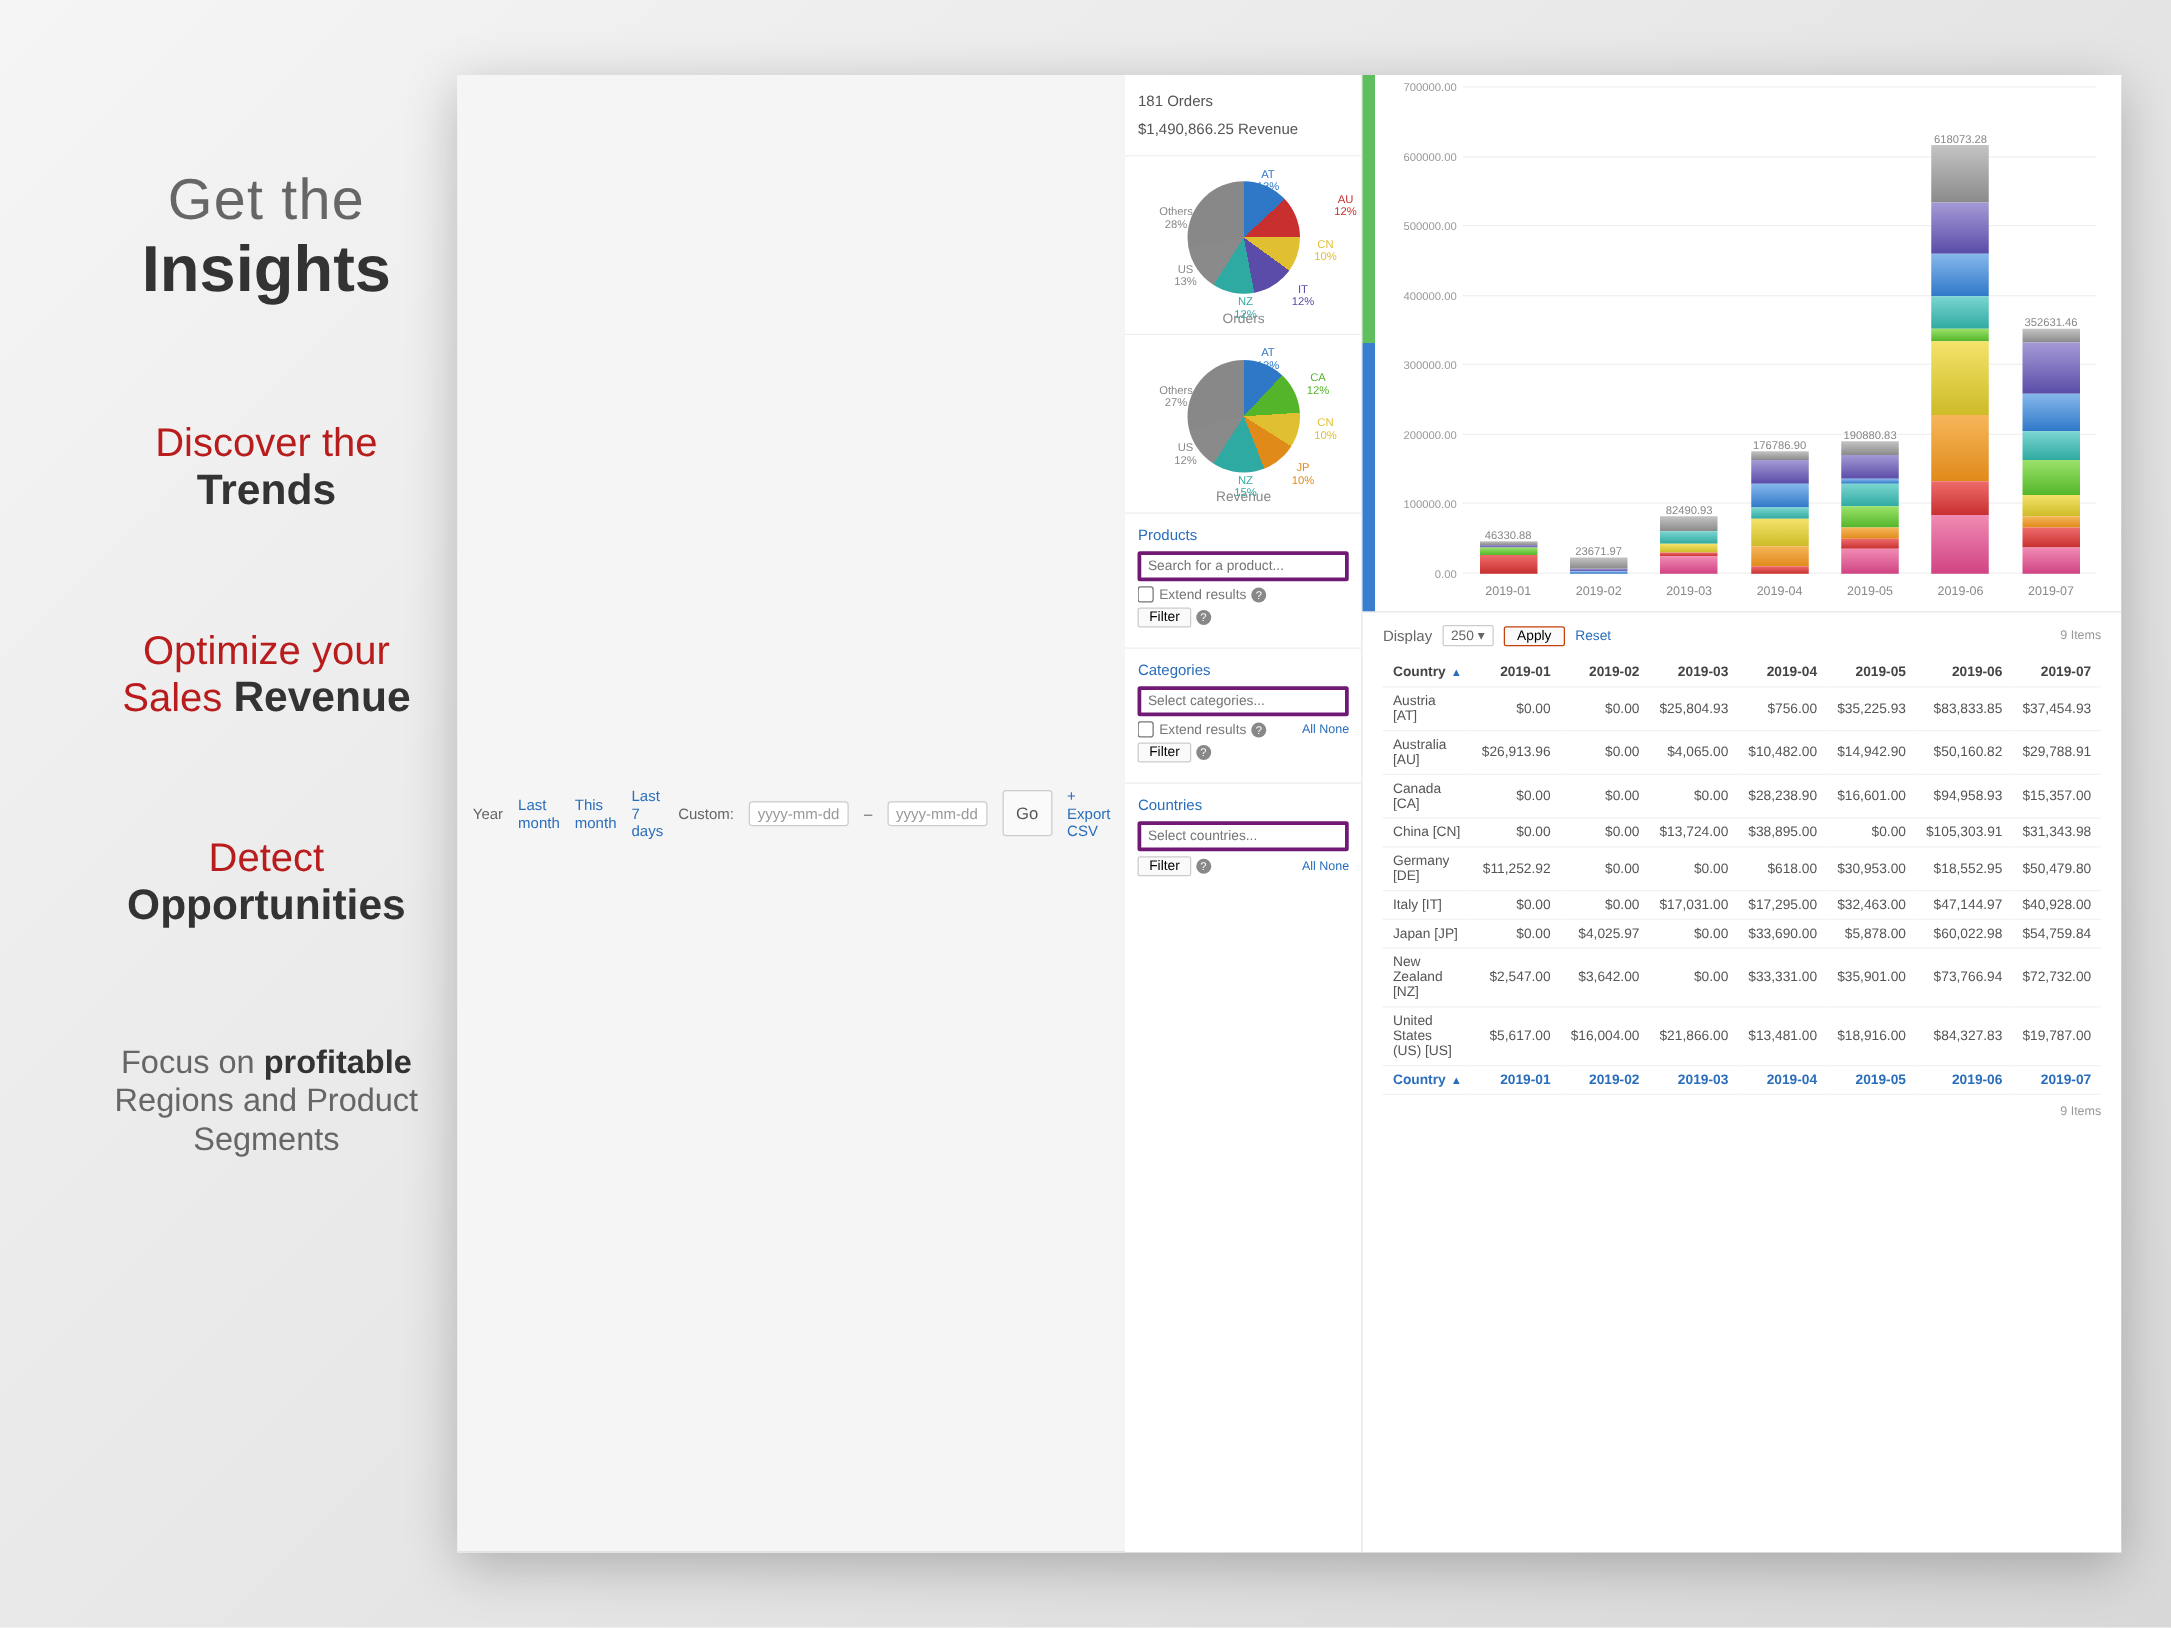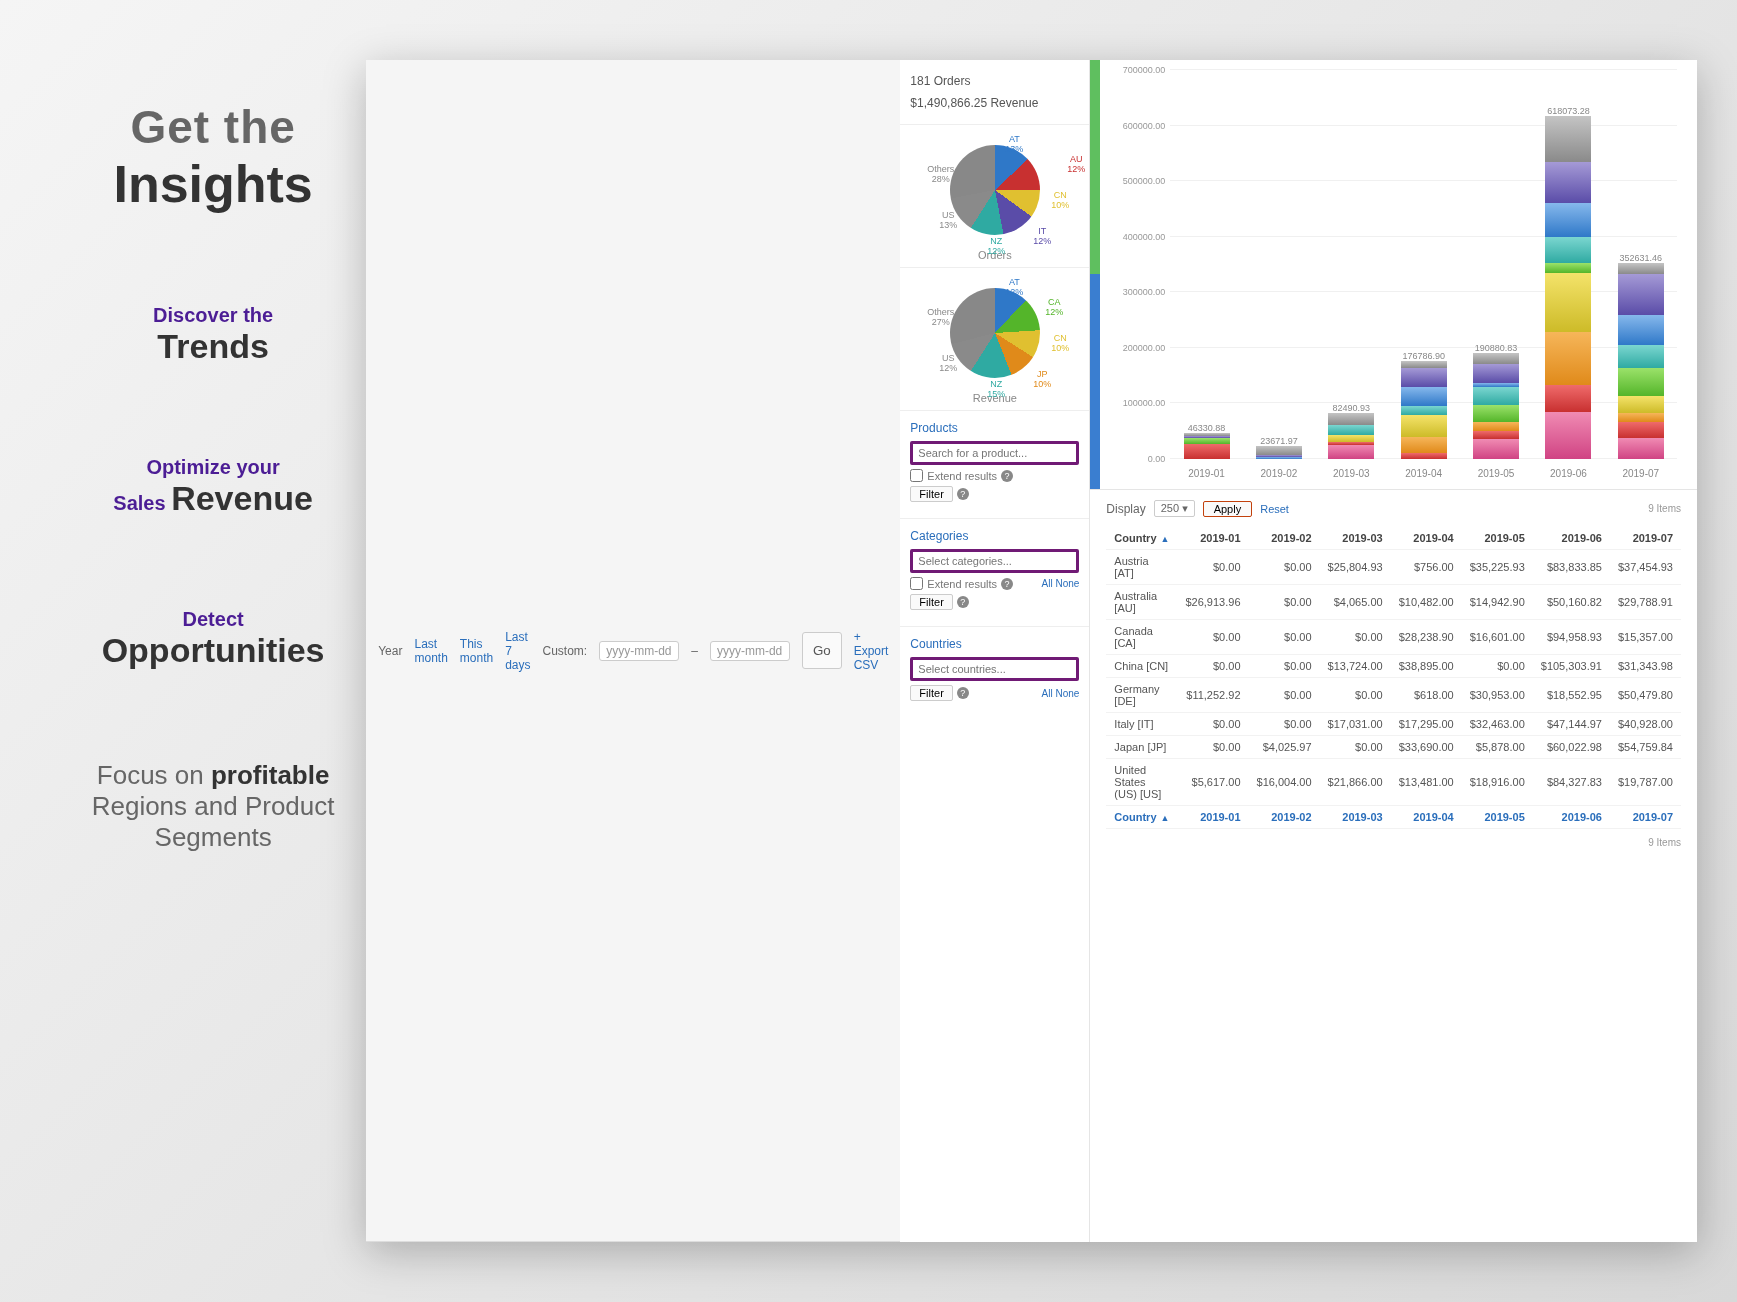--- a/index.html
+++ b/index.html
@@ -10,23 +10,23 @@
   height: 1302px;
   display: flex;
   padding: 60px 40px 60px 60px;
 }
 .left-col {
   width: 440px;
   padding-top: 40px;
   color: #555;
 }
 .left-col .block { margin-bottom: 90px; text-align: center; }
-.left-col .t-light { font-weight: 700; font-size: 46px; color: #666; letter-spacing: 1px; }
+.left-col .t-light { font-weight: 400; font-size: 46px; color: #666; letter-spacing: 1px; margin-top: 32px; }
 .left-col .t-bold  { font-weight: 800; font-size: 52px; color: #333; }
-.left-col .s-light { font-weight: 700; font-size: 20px; color: #4c1d95; }
+.left-col .s-light { font-weight: 400; font-size: 32px; color: #b91c1c; }
 .left-col .s-bold  { font-weight: 800; font-size: 34px; color: #333; }
 .left-col .b-light { font-weight: 300; font-size: 26px; color: #666; }
 .left-col .b-bold  { font-weight: 800; font-size: 26px; color: #333; }
 
 .dash {
   flex: 1;
   background: #fff;
   box-shadow: 0 10px 40px rgba(0,0,0,.25);
   font-size: 12px;
   color: #666;
@@ -441,20 +441,30 @@
                 <td>Japan [JP]</td>
                 <td>$0.00</td>
                 <td>$4,025.97</td>
                 <td>$0.00</td>
                 <td>$33,690.00</td>
                 <td>$5,878.00</td>
                 <td>$60,022.98</td>
                 <td>$54,759.84</td>
               </tr>
               <tr>
+                <td>New Zealand [NZ]</td>
+                <td>$2,547.00</td>
+                <td>$3,642.00</td>
+                <td>$0.00</td>
+                <td>$33,331.00</td>
+                <td>$35,901.00</td>
+                <td>$73,766.94</td>
+                <td>$72,732.00</td>
+              </tr>
+              <tr>
                 <td>United States (US) [US]</td>
                 <td>$5,617.00</td>
                 <td>$16,004.00</td>
                 <td>$21,866.00</td>
                 <td>$13,481.00</td>
                 <td>$18,916.00</td>
                 <td>$84,327.83</td>
                 <td>$19,787.00</td>
               </tr>
             </tbody>

